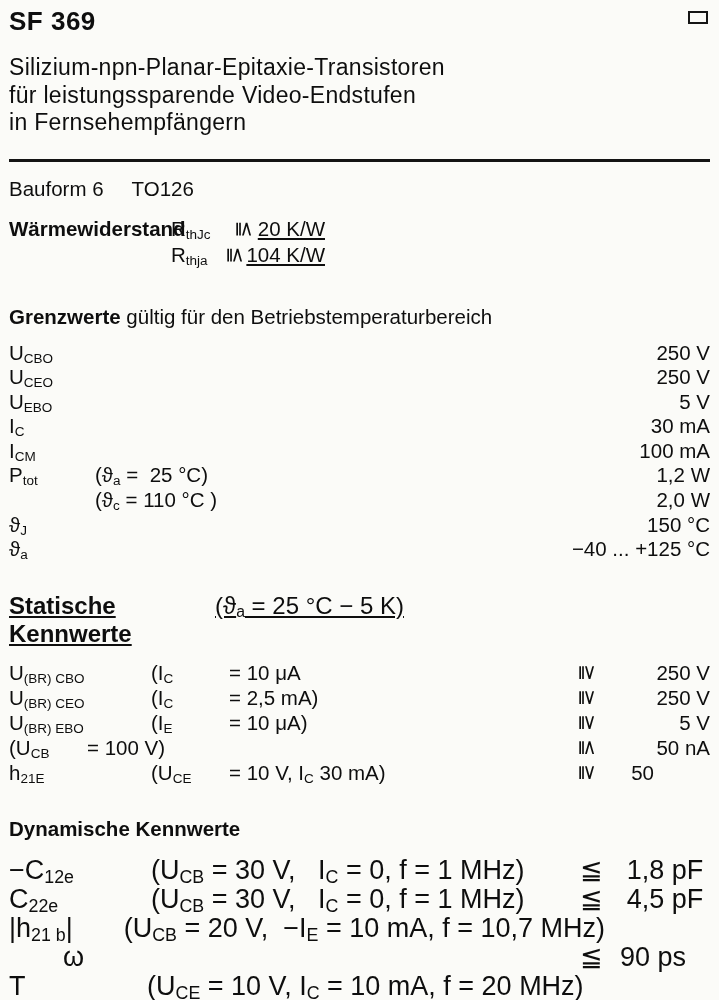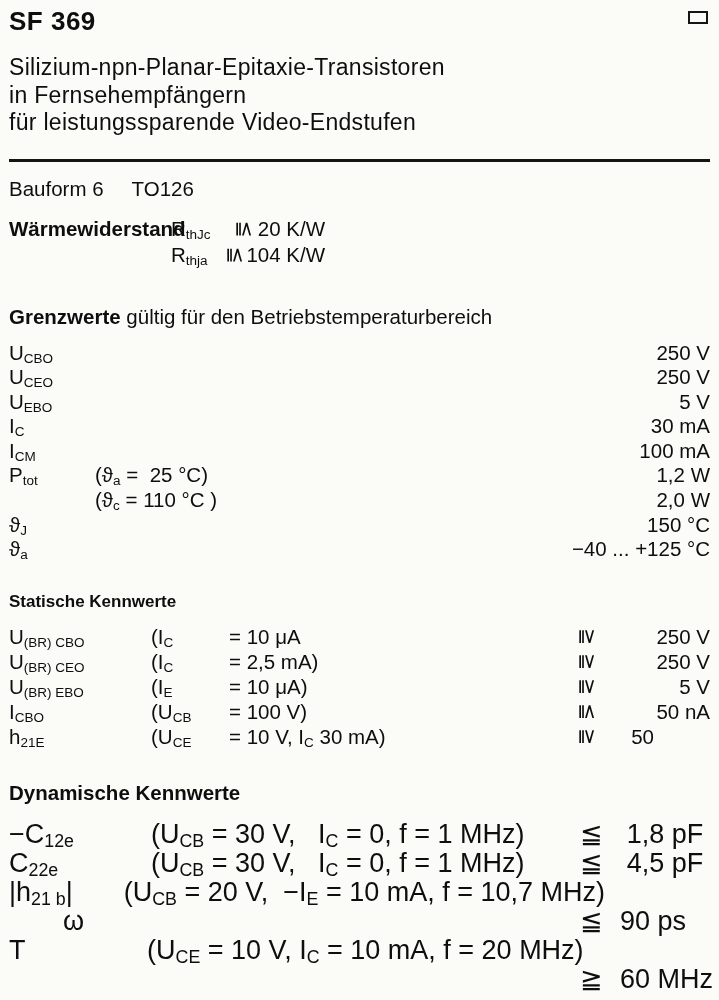--- a/index.html
+++ b/index.html
@@ -24,31 +24,31 @@
   .rule { border:none; border-top:3px solid #141414; margin-top:22px; }
 
   .bauform { margin-top:15px; font-size:20.5px; display:flex; gap:28px; }
 
   .thermal { margin-top:15px; display:flex; font-size:20.5px; line-height:26px; }
   .thermal-label { font-weight:700; width:162px; }
   .t-rows { width:154px; }
   .t-row { display:flex; }
   .t-sym { width:66px; white-space:pre; }
   .t-rel { width:28px; text-align:center; }
-  .t-val { flex:1; text-align:left; white-space:pre; }
+  .t-val { flex:1; text-align:left; white-space:pre;text-decoration:underline; }
 
   .sec-title { font-weight:700; }
   .limits-title { margin-top:37px; font-size:20.5px; white-space:pre; }
   .l-rows { margin-top:12px; font-size:20.5px; line-height:24.6px; }
   .l-row { display:flex; align-items:baseline;gap:38px; }
   .l-sym { width:48px; white-space:pre; }
   .l-cond { white-space:pre; }
   .l-val { margin-left:auto; white-space:pre; }
 
-  .static-head { margin-top:30px; display:flex; font-size:17px; }
+  .static-head { margin-top:30px; display:flex; font-size:24px;text-decoration:underline; }
   .static-head .sec-title { width:206px; }
   .static-cond { white-space:pre; }
   .s-rows { margin-top:12px; font-size:20.5px; line-height:25px; }
   .s-row { display:flex; }
   .s-sym { width:142px; white-space:pre; }
   .s-csym { width:78px; white-space:pre; }
   .s-cval { flex:1; white-space:pre; }
   .s-rel { width:34px; text-align:center; }
   .s-val { width:104px; text-align:right; white-space:pre; }
   .pad-r { padding-right:56px; }
@@ -67,22 +67,22 @@
 
 <div class="page">
 
   <div class="titlebar">
     <h1>SF 369</h1>
     <div class="corner-box"></div>
   </div>
 
   <div class="desc">
     <div>Silizium-npn-Planar-Epitaxie-Transistoren</div>
+    <div>für leistungssparende Video-Endstufen</div>
     <div>in Fernsehempfängern</div>
-    <div>für leistungssparende Video-Endstufen</div>
   </div>
 
   <hr class="rule">
 
   <div class="bauform">
     <span>Bauform 6</span>
     <span>TO126</span>
   </div>
 
   <div class="thermal">
@@ -145,20 +145,21 @@
       </div>
       <div class="l-row">
         <span class="l-sym">ϑ<sub>a</sub></span>
         <span class="l-cond"></span>
         <span class="l-val">−40 ... +125 °C</span>
       </div>
     </div>
 
   <div class="static-head">
     <span class="sec-title">Statische Kennwerte</span>
+    <span class="static-cond">(ϑ<sub>a</sub> = 25 °C − 5 K)</span>
   </div>
   <div class="s-rows">
       <div class="s-row">
         <span class="s-sym">U<sub>(BR) CBO</sub></span>
         <span class="s-csym">(I<sub>C</sub></span>
         <span class="s-cval">= 10 μA</span>
         <span class="s-rel"><span class="rot">≧</span></span>
         <span class="s-val">250 V</span>
       </div>
       <div class="s-row">
@@ -169,21 +170,20 @@
         <span class="s-val">250 V</span>
       </div>
       <div class="s-row">
         <span class="s-sym">U<sub>(BR) EBO</sub></span>
         <span class="s-csym">(I<sub>E</sub></span>
         <span class="s-cval">= 10 μA)</span>
         <span class="s-rel"><span class="rot">≧</span></span>
         <span class="s-val">5 V</span>
       </div>
       <div class="s-row">
-        <span class="s-sym">I<sub>CBO</sub></span>
         <span class="s-csym">(U<sub>CB</sub></span>
         <span class="s-cval">= 100 V)</span>
         <span class="s-rel"><span class="rot">≦</span></span>
         <span class="s-val">50 nA</span>
       </div>
       <div class="s-row">
         <span class="s-sym">h<sub>21E</sub></span>
         <span class="s-csym">(U<sub>CE</sub></span>
         <span class="s-cval">= 10 V, I<sub>C</sub> 30 mA)</span>
         <span class="s-rel"><span class="rot">≧</span></span>

